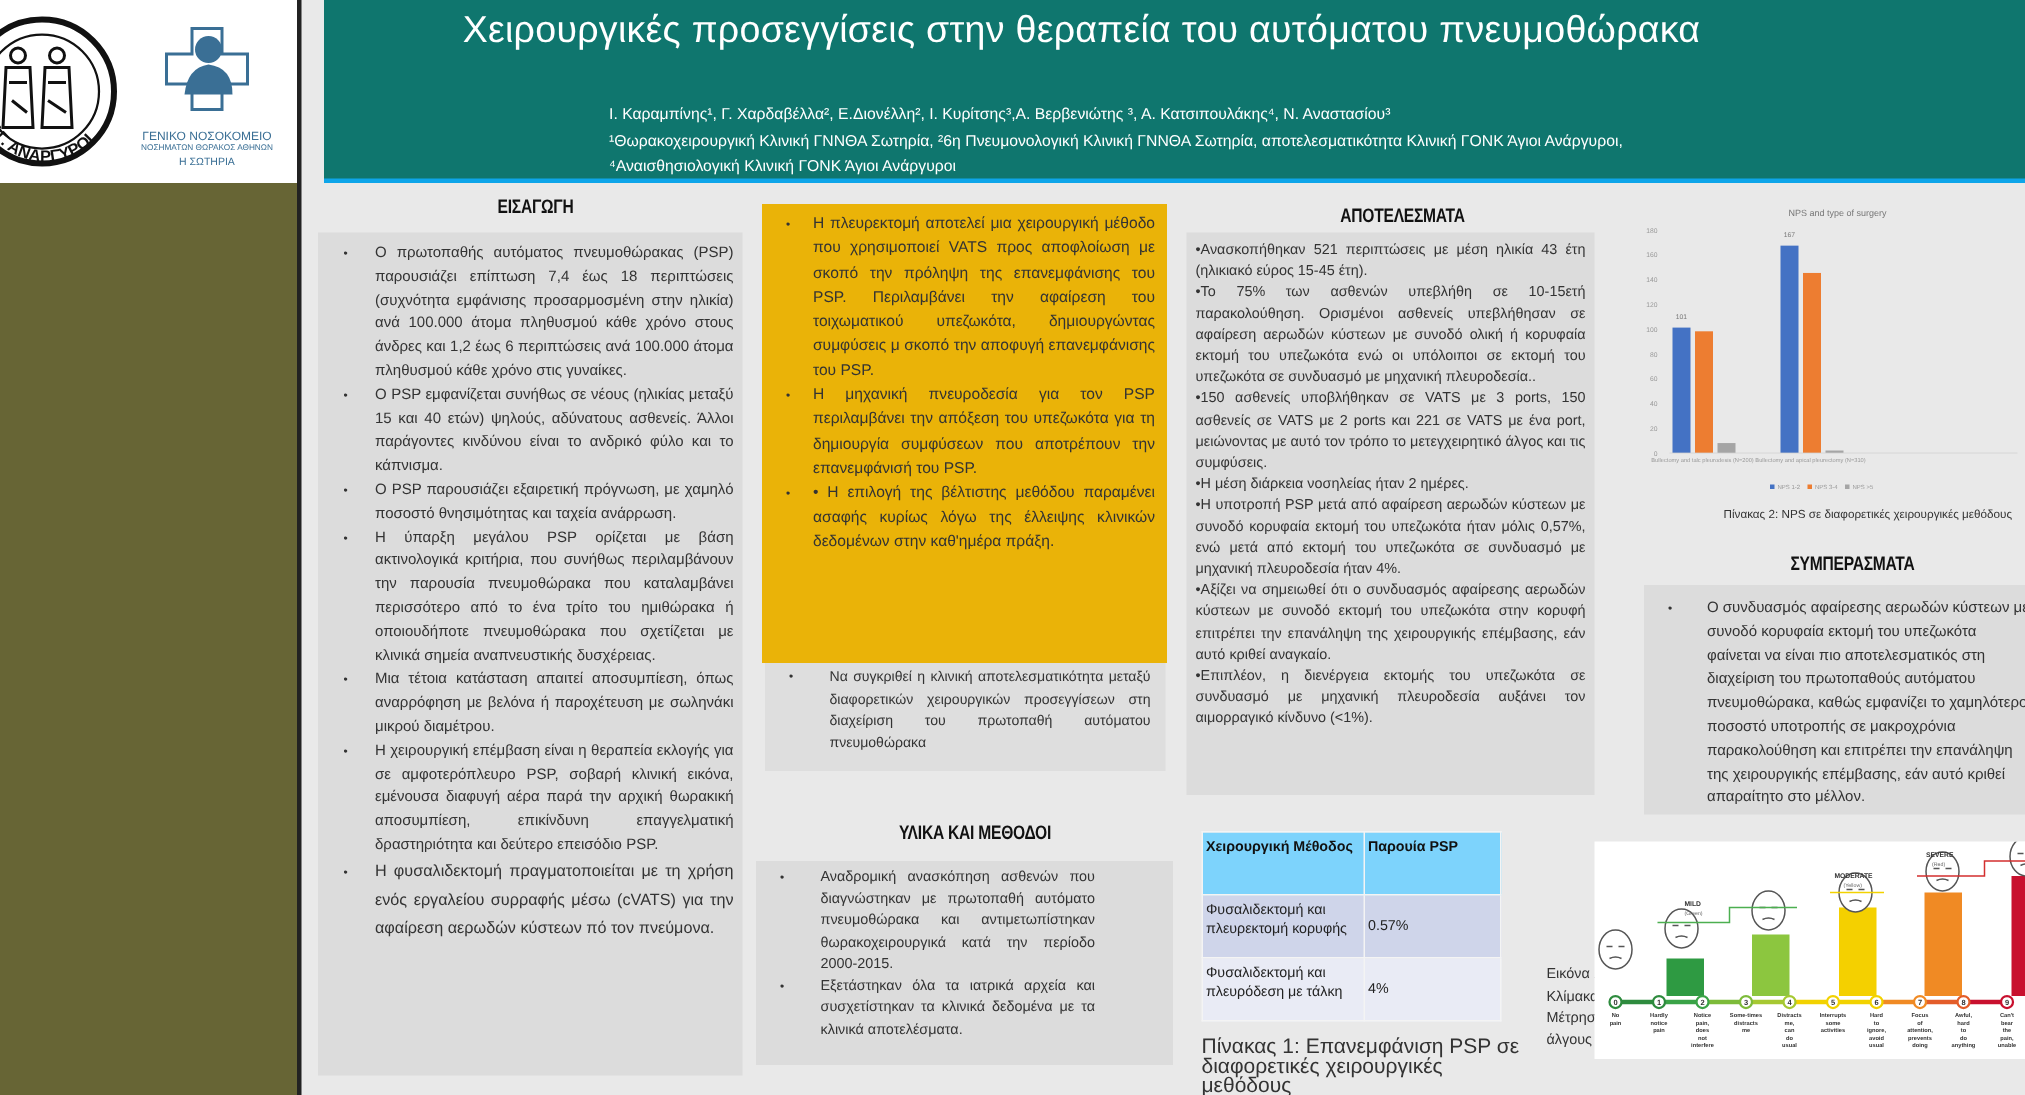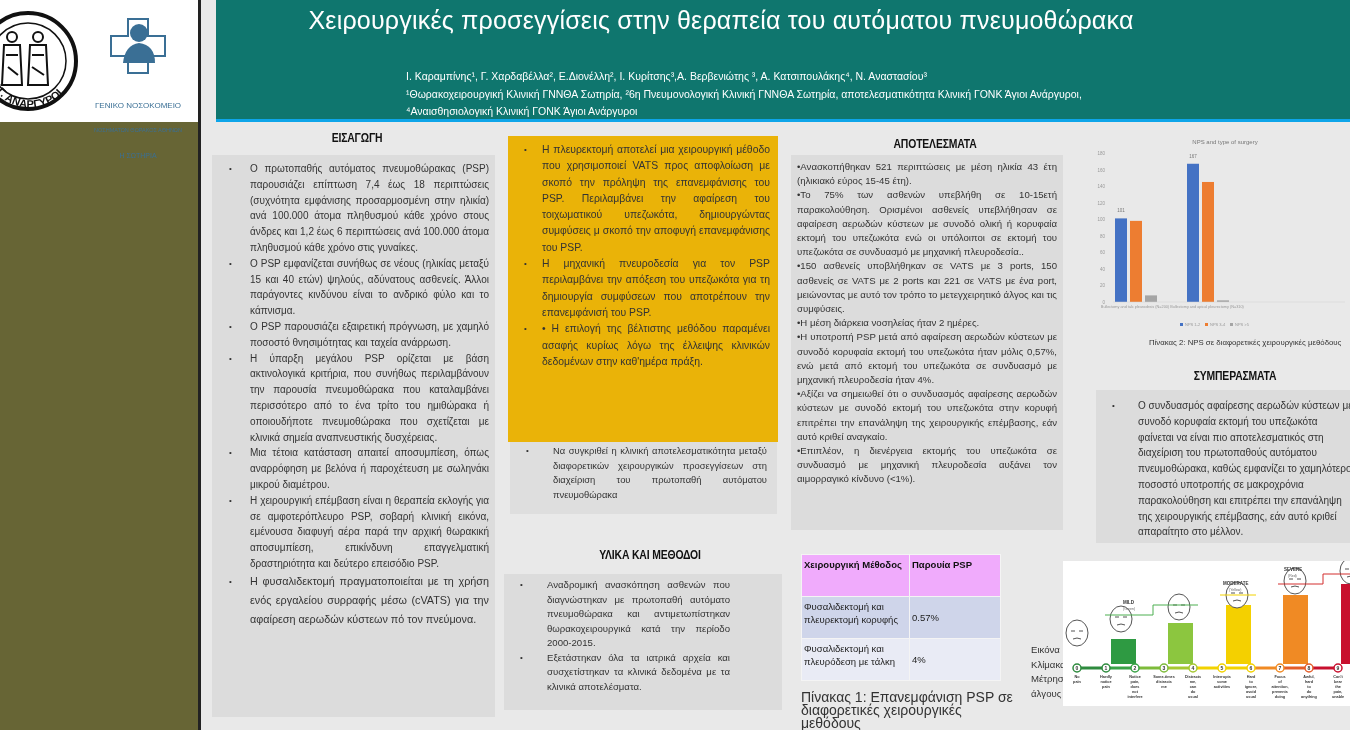--- a/index.html
+++ b/index.html
@@ -3,21 +3,21 @@
 <meta charset="utf-8">
 <style>
   * { box-sizing: border-box; margin: 0; padding: 0; }
   html, body { width: 1350px; height: 730px; overflow: hidden; }
   body { position: relative; background: #e9e9e9; font-family: "Liberation Sans", sans-serif; color: #222; }
 
   .left-strip { position: absolute; left: 0; top: 0; width: 198px; height: 730px; background: #676535; }
   .logos { position: absolute; left: 0; top: 0; width: 198px; height: 122px; background: #fff; }
   .logo-anargyroi { position: absolute; left: 0; top: 5px; width: 78px; height: 112px; }
   .logo-sotiria { position: absolute; left: 82px; top: 5px; width: 112px; height: 112px; text-align: center; }
-  .logo-sotiria .txt { font-size: 7px; color: #3a6f95; line-height: 9px; margin-top: 16px; }
+  .logo-sotiria .txt { font-size: 7px; color: #3a6f95; line-height: 9px; }
   .logo-sotiria .txt.big { font-size: 8px; }
   .footer-note { position: absolute; left: 30px; top: 715px; width: 140px; font-size: 3px; color: #8e8d66; text-align: center; line-height: 5px; }
 
   .header { position: absolute; left: 216px; top: 0; width: 1150px; height: 122px; background: #0f766e; border-bottom: 3px solid #0ea5e9; }
   .vsep { position: absolute; left: 198px; top: 0; width: 3px; height: 730px; background: #222; }
   .title { position: absolute; left: 0; top: 6px; width: 1010px; text-align: center; font-size: 25px; color: #fff; font-weight: normal; letter-spacing: 0.2px; }
   .authors { position: absolute; left: 190px; top: 68px; font-size: 10.5px; color: #fff; line-height: 17.5px; }
 
   .sec-title { position: absolute; font-weight: bold; font-size: 13px; color: #111; text-align: center; letter-spacing: -0.2px; transform: scaleX(0.8); transform-origin: center; }
 
@@ -38,21 +38,21 @@
   .mid-box2 li::before { left: 16px; }
 
   .methods-box { left: 504px; top: 574px; width: 278px; height: 136px; padding-top: 4px; padding-right: 52px; }
   .methods-box li { padding-left: 43px; font-size: 9.6px; line-height: 14.5px; }
   .methods-box li::before { left: 16px; }
 
   .results-box { left: 791px; top: 155px; width: 272px; height: 375px; padding: 5px 6px 0 6px; }
 
   .table { position: absolute; left: 801px; top: 554px; width: 200px; border-collapse: collapse; font-size: 9.5px; }
   .table td, .table th { padding: 3px 2px; vertical-align: top; text-align: left; line-height: 13px; }
-  .table th { background: #f0abfc; color: #111; font-weight: bold; height: 42px; border: 1px solid #f4f4f4; }
+  .table th { background: #7dd3fc; color: #111; font-weight: bold; height: 42px; border: 1px solid #f4f4f4; }
   .table tr.r1 td { background: #cfd5ea; height: 42px; border: 1px solid #f4f4f4; }
   .table tr.r2 td { background: #e9ebf5; height: 42px; border: 1px solid #f4f4f4; }
   .table td.val { vertical-align: middle; }
   .table-caption { position: absolute; left: 801px; top: 691px; width: 220px; font-size: 14px; line-height: 13px; color: #333; }
   .fig-caption { position: absolute; left: 1031px; top: 643px; width: 55px; font-size: 9.6px; line-height: 14.5px; color: #333; }
 
   .chart-box { position: absolute; left: 1095px; top: 135px; width: 255px; height: 205px; }
   .chart-caption { position: absolute; left: 1149px; top: 338px; font-size: 7.8px; color: #333; }
 
   .concl-box { left: 1096px; top: 390px; width: 254px; height: 153px; padding-top: 8px; }

